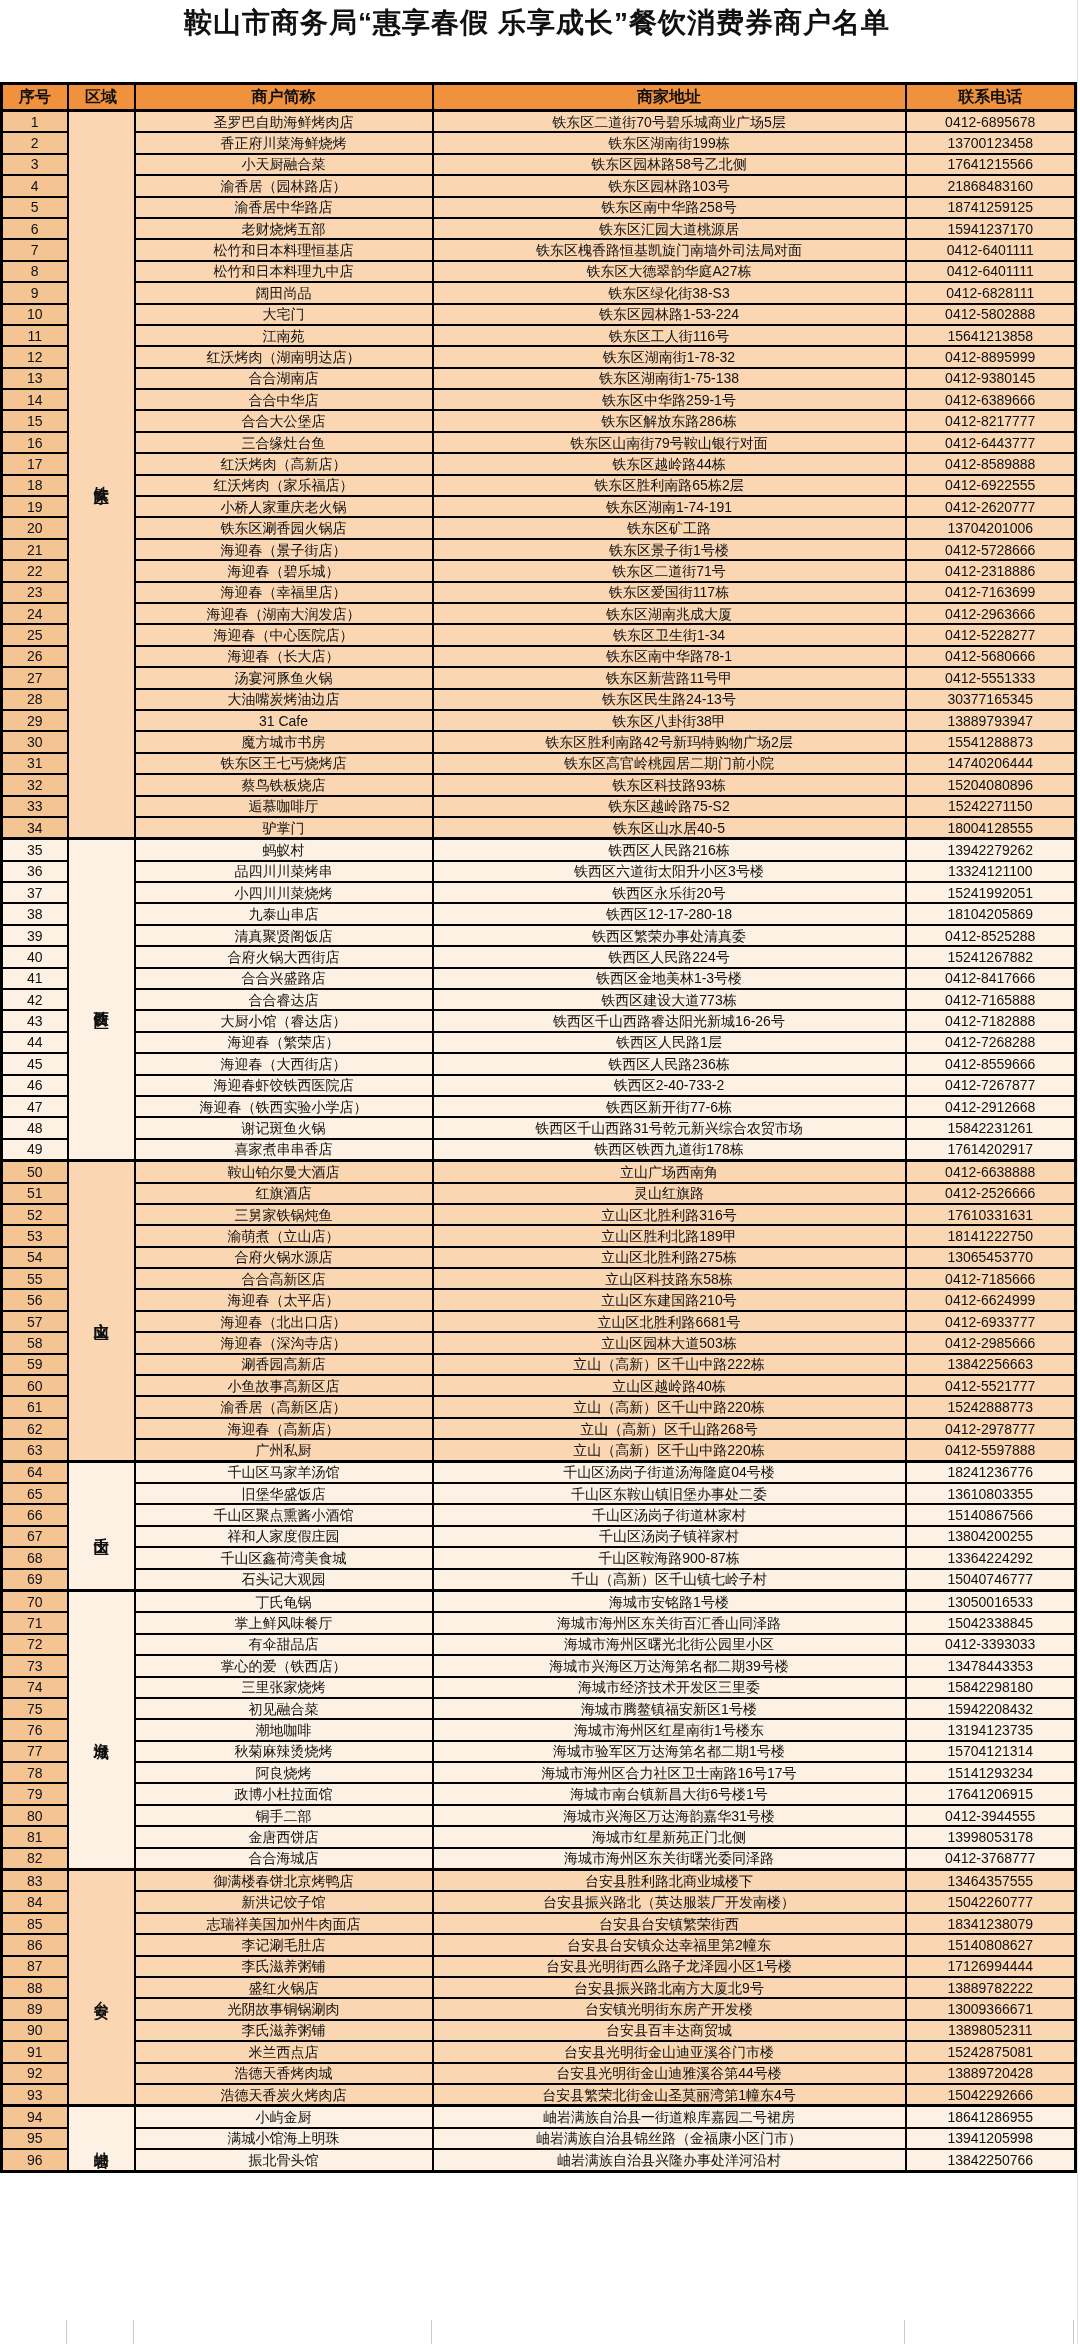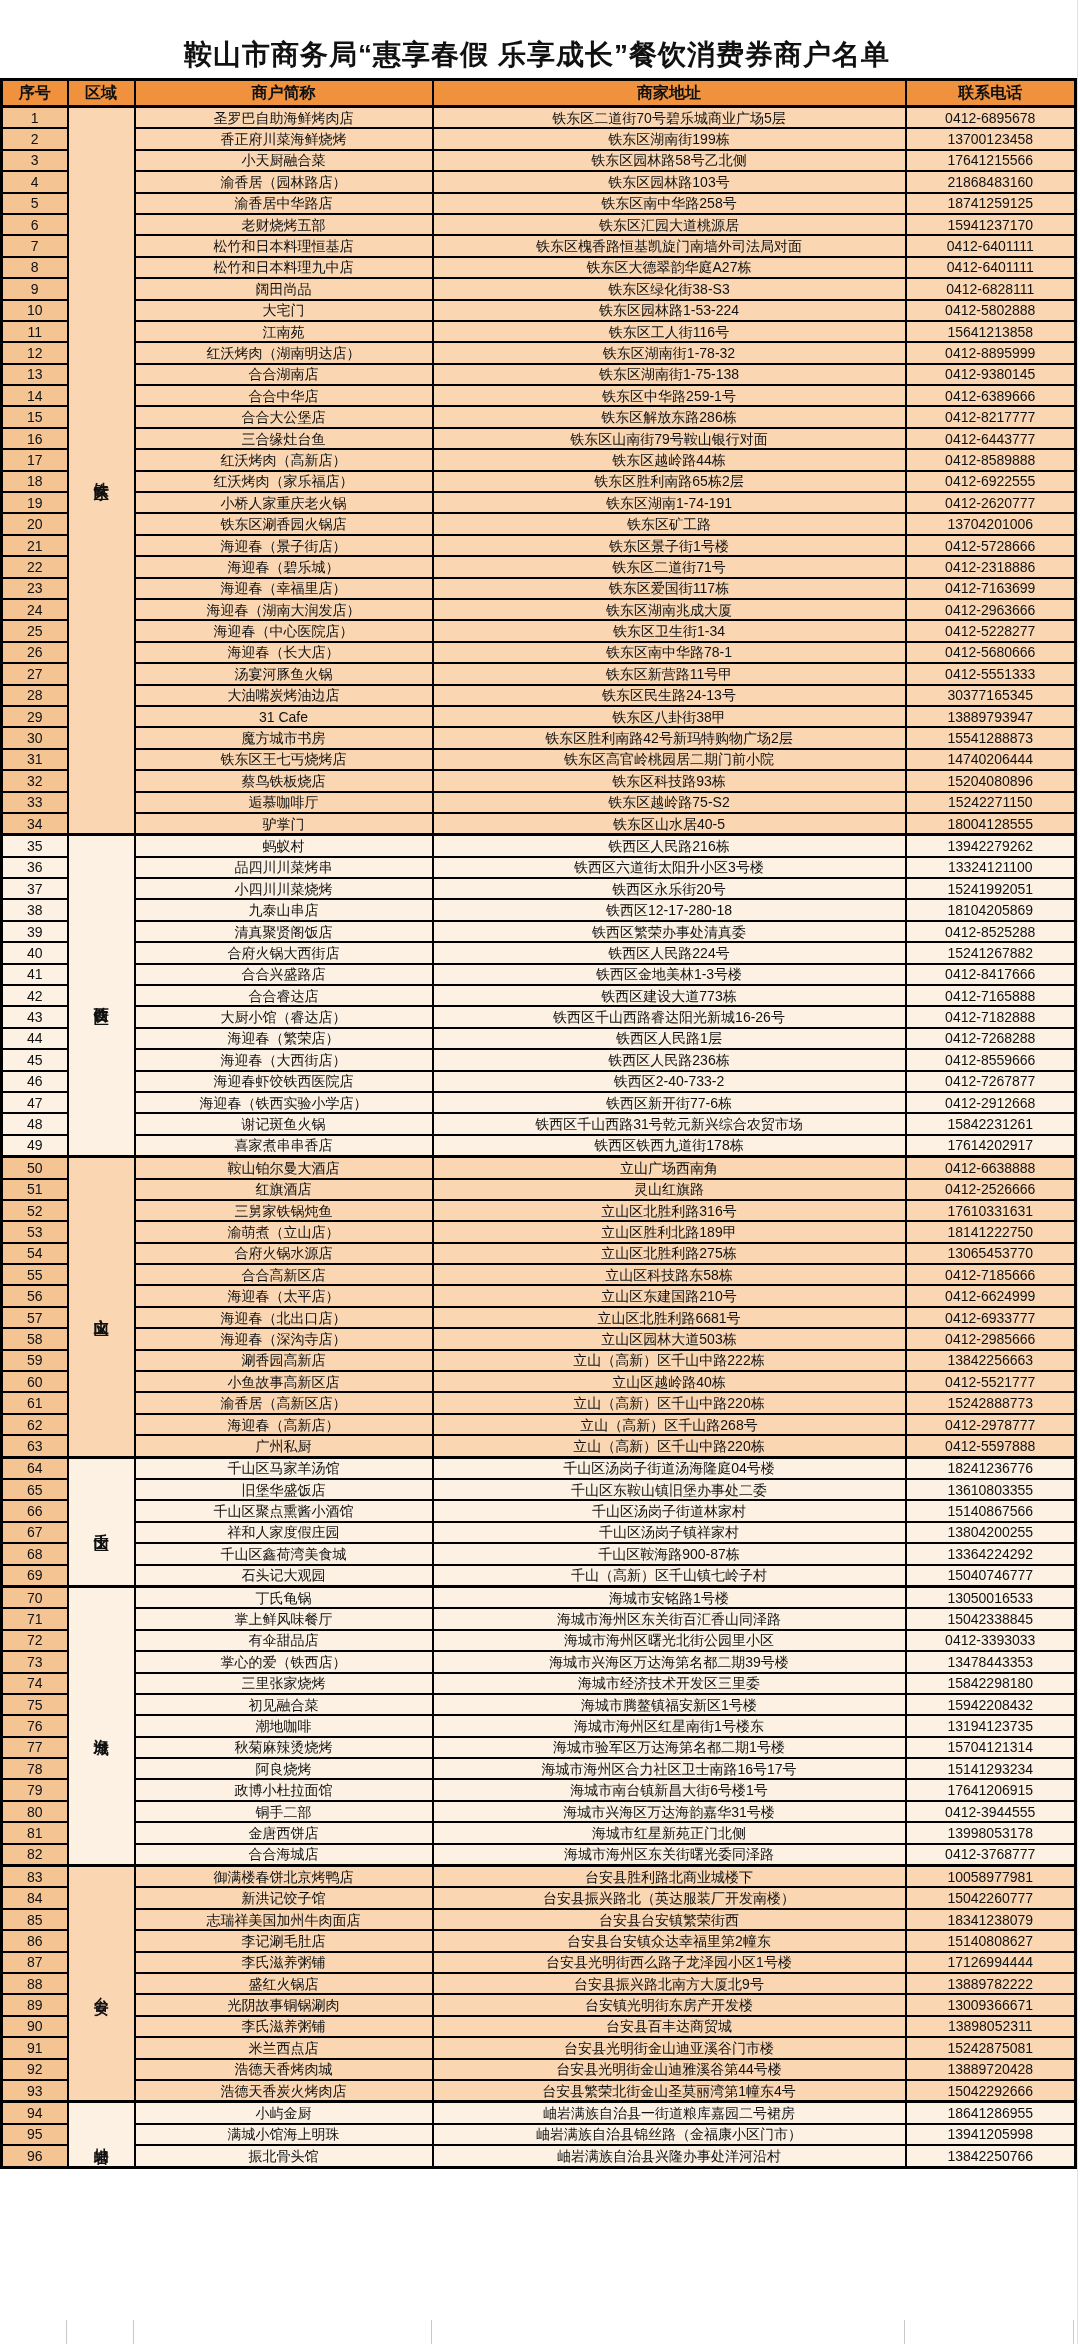--- a/index.html
+++ b/index.html
@@ -12,25 +12,26 @@
     --gridline:#C9C9C9;
   }
   html,body{margin:0;padding:0;}
   body{
     width:1080px;height:2344px;background:#ffffff;
     font-family:"Liberation Sans","DejaVu Sans",sans-serif;
     position:relative;overflow:hidden;
   }
   .page-title{
     width:1074px;height:46px;display:flex;align-items:center;justify-content:center;
-    font-size:28px;font-weight:700;color:var(--title-color);letter-spacing:1px;margin-top:32px;
+    font-size:28px;font-weight:700;color:var(--title-color);letter-spacing:1px;
   }
   table.merchant-table{
     border-collapse:collapse;table-layout:fixed;width:1074px;
     border:3px solid var(--border-color);
+    margin-top:36px;
   }
   .merchant-table th,.merchant-table td{
     border:2px solid var(--border-color);
     padding:0;text-align:center;vertical-align:middle;
     overflow:hidden;white-space:nowrap;color:#111111;
   }
   .merchant-table th{
     background:var(--header-bg);
     font-size:16px;font-weight:700;height:24px;
   }
@@ -568,21 +569,21 @@
         <td class="seq-peach">82</td>
         <td class="data-cream">合合海城店</td>
         <td class="data-cream">海城市海州区东关街曙光委同泽路</td>
         <td class="data-cream">0412-3768777</td>
       </tr>
       <tr>
         <td class="seq-peach group-start">83</td>
         <td class="region-cell data-peach group-start" rowspan="11"><span class="region-vertical">台安</span></td>
         <td class="data-peach group-start">御满楼春饼北京烤鸭店</td>
         <td class="data-peach group-start">台安县胜利路北商业城楼下</td>
-        <td class="data-peach group-start">10058977981</td>
+        <td class="data-peach group-start">13464357555</td>
       </tr>
       <tr>
         <td class="seq-peach">84</td>
         <td class="data-peach">新洪记饺子馆</td>
         <td class="data-peach">台安县振兴路北（英达服装厂开发南楼）</td>
         <td class="data-peach">15042260777</td>
       </tr>
       <tr>
         <td class="seq-peach">85</td>
         <td class="data-peach">志瑞祥美国加州牛肉面店</td>

